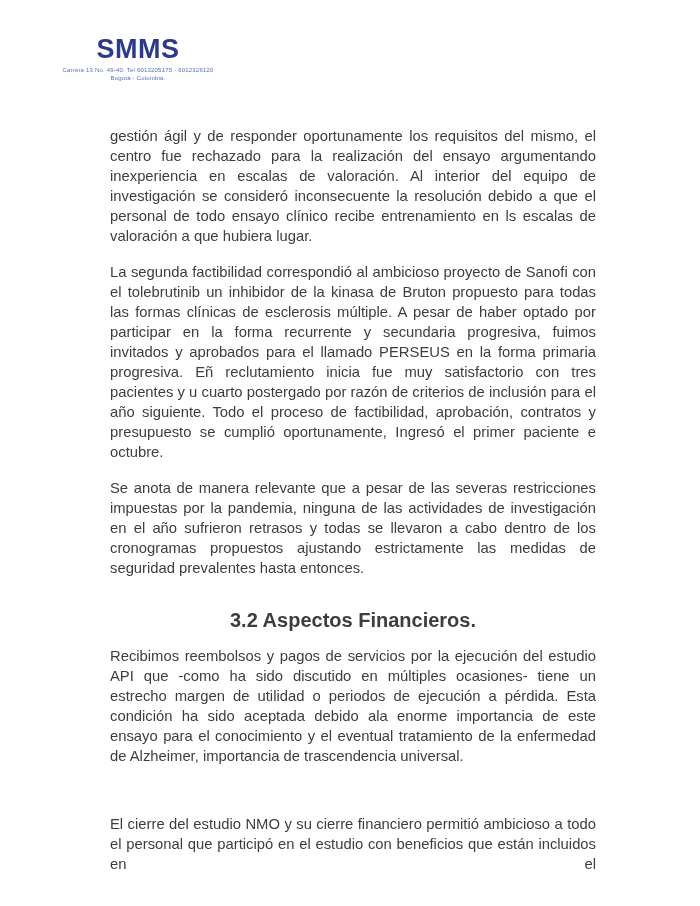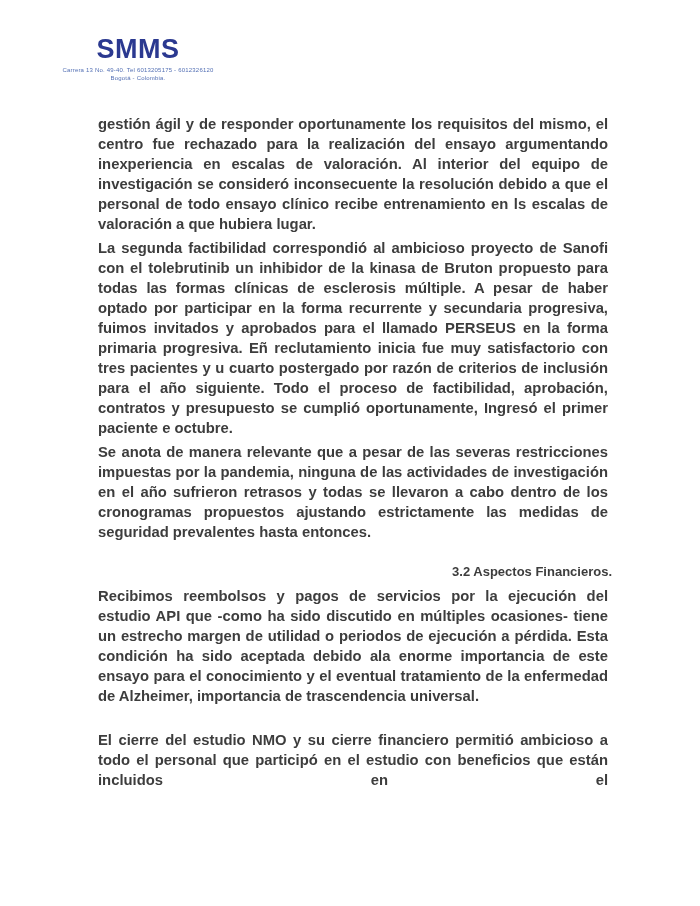--- a/index.html
+++ b/index.html
@@ -45,34 +45,33 @@
     position: absolute;
     left: 94px;
     top: 110px;
     width: 518px;
     font-size: 14.8px;
     line-height: 20px;
     color: #3d3d3d;
     text-align: justify;
   }
   .content p {
-    margin: 4px;
+    margin: 16px;
     text-align: justify;
-    font-weight: bold;
   }
   .content p.continues {
     text-align-last: justify;
   }
   .heading {
     margin: 0;
-    font-size: 13px;
+    font-size: 20px;
     line-height: 20px;
     font-weight: 700;
     color: #3d3d3d;
-    text-align: right;
+    text-align: center;
   }
   .spacer {
     height: 16px;
   }
   
   .footer {
     position: absolute;
     right: 16px;
     bottom: 30px;
     font-size: 12px;

